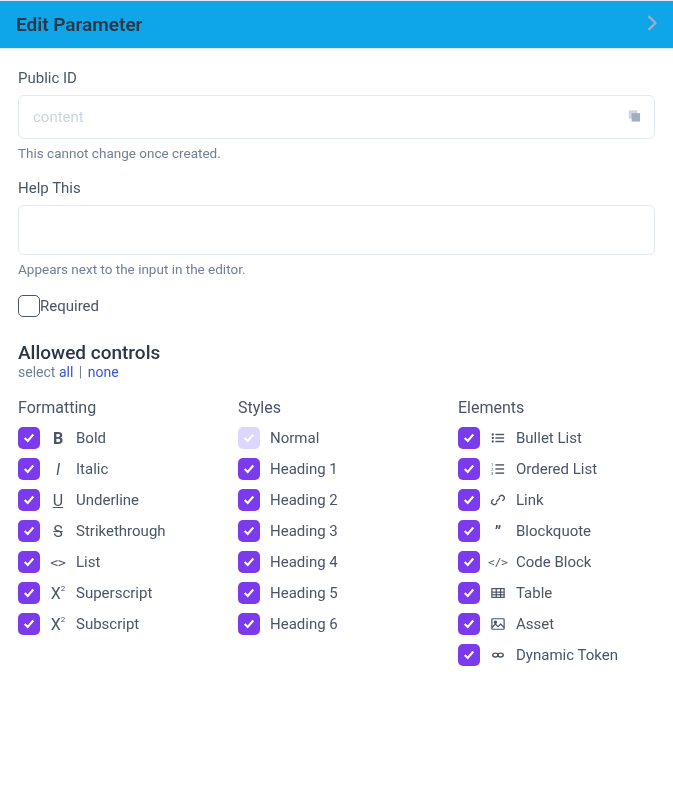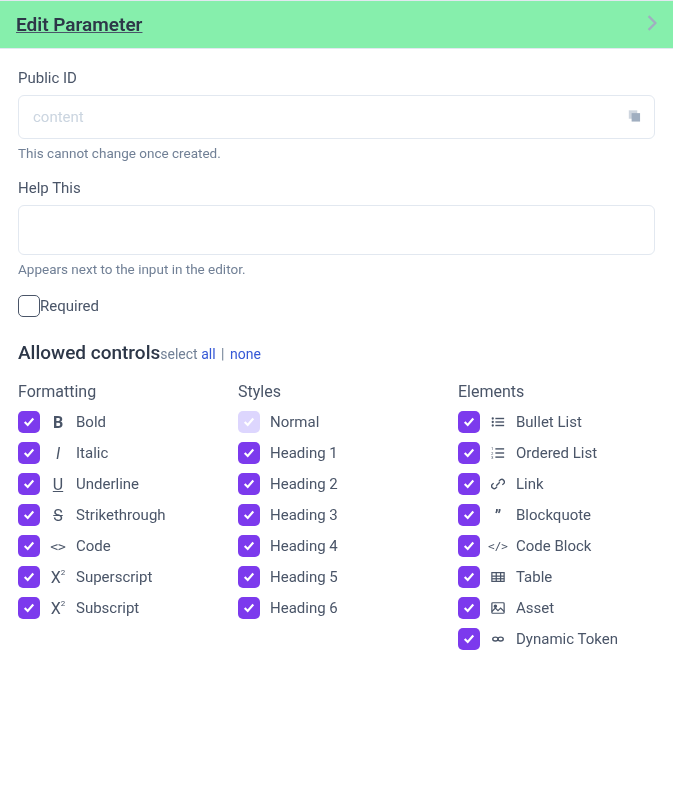--- a/index.html
+++ b/index.html
@@ -9,22 +9,21 @@
       background: #fff;
       width: 673px;
     }
     .header {
       display: flex;
       justify-content: space-between;
       align-items: center;
       padding: 12px 16px;
       border-top: 1px solid #e2e8f0;
       border-bottom: 1px solid #e2e8f0;
-      background: #86efac;
-      text-decoration: underline;
+      background: #0ea5e9;
     }
     .header h1 {
       font-size: 19px;
       font-weight: 600;
       color: #2d3748;
     }
     .chevron { color: #a0aec0; }
     .content { padding: 20px 18px; }
     .field { margin-bottom: 18px; }
     .field-label {
@@ -66,23 +65,24 @@
     .check-plain {
       width: 22px;
       height: 22px;
       border: 1.5px solid #4a5568;
       border-radius: 5px;
       background: #fff;
       cursor: pointer;
     }
     .section-head {
       display: flex;
-      justify-content: flex-start;
+      justify-content: flex-end;
       align-items: baseline;
       margin-bottom: 18px;
+      flex-direction: column;
     }
     .section-head h2 {
       font-size: 19px;
       font-weight: 500;
       color: #2d3748;
     }
     .select-links {
       font-size: 14px;
       color: #718096;
     }
@@ -238,21 +238,21 @@
           </span>
         <span class="opt-label">Strikethrough</span>
       </div>
       <div class="opt">
         <div class="cb">
             <svg width="12" height="12" viewBox="0 0 14 14" fill="none" stroke="currentColor" stroke-width="2.5">
               <path d="M2 7l3.5 3.5L12 3"></path>
             </svg>
           </div>
         <span class="opt-icon" style="font-family:monospace">&lt;&gt;</span>
-        <span class="opt-label">Code</span>
+        <span class="opt-label">List</span>
       </div>
       <div class="opt">
         <div class="cb">
             <svg width="12" height="12" viewBox="0 0 14 14" fill="none" stroke="currentColor" stroke-width="2.5">
               <path d="M2 7l3.5 3.5L12 3"></path>
             </svg>
           </div>
         <span class="opt-icon">X<sup style="font-size:8px">2</sup></span>
         <span class="opt-label">Superscript</span>
       </div>

